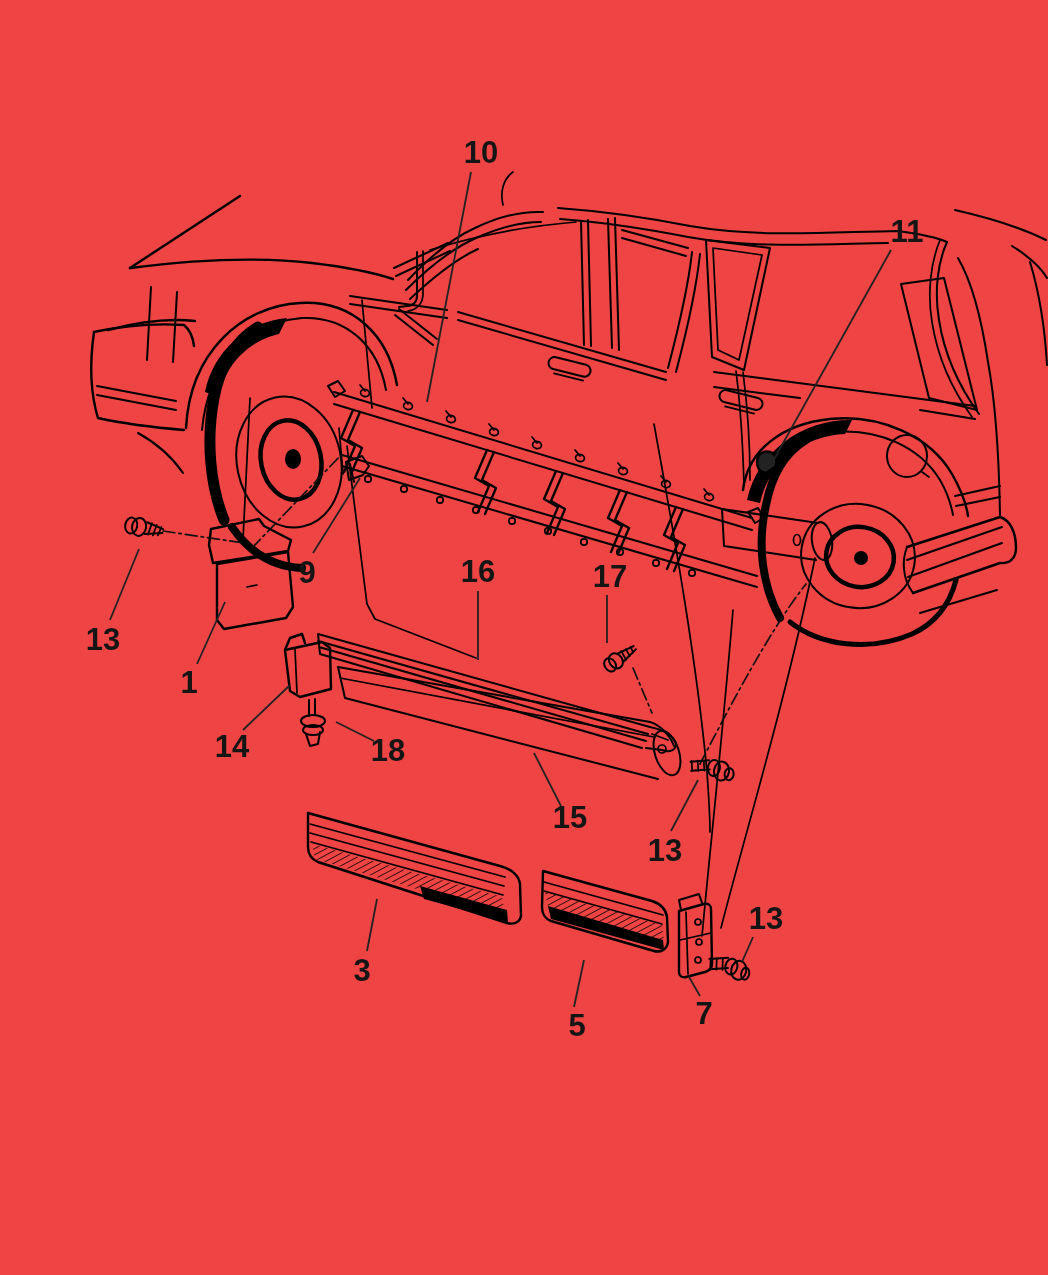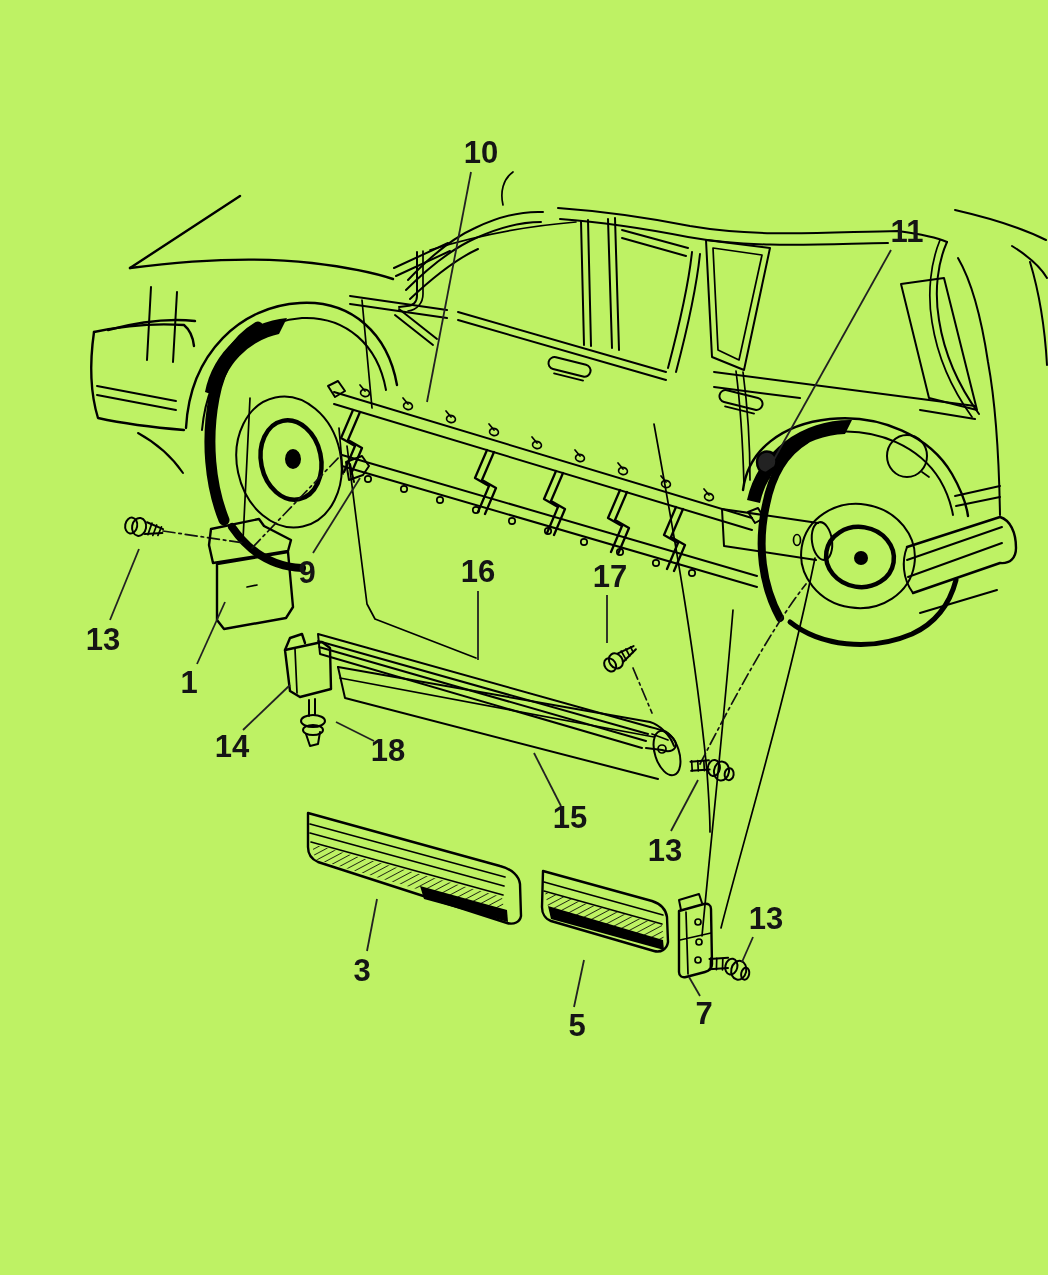--- a/index.html
+++ b/index.html
@@ -1,16 +1,16 @@
 <!DOCTYPE html>
 <html><head>
 <meta charset="utf-8">
 <style>
   html,body{margin:0;padding:0;background:#fff;}
-  .stage{position:relative;width:1048px;height:1275px;background:#bef264;overflow:hidden;}
+  .stage{position:relative;width:1048px;height:1275px;background:#ef4444;overflow:hidden;}
   svg{display:block;width:1048px;height:1275px;}
   .art{stroke:#000;fill:none;stroke-width:2.4;stroke-linecap:round;stroke-linejoin:round;}
   .thin{stroke-width:1.7;}
   .mid{stroke-width:2;}
   .heavy{stroke-width:8;}
   .vheavy{stroke-width:11;}
   .fillk{fill:#000;stroke:none;}
   .leader{stroke:#222;stroke-width:1.8;fill:none;}
   .cdash{stroke:#111;stroke-width:1.7;fill:none;stroke-dasharray:12 4 2.5 4;}
   text{font-family:"Liberation Sans",sans-serif;font-size:31px;font-weight:600;fill:#151515;

